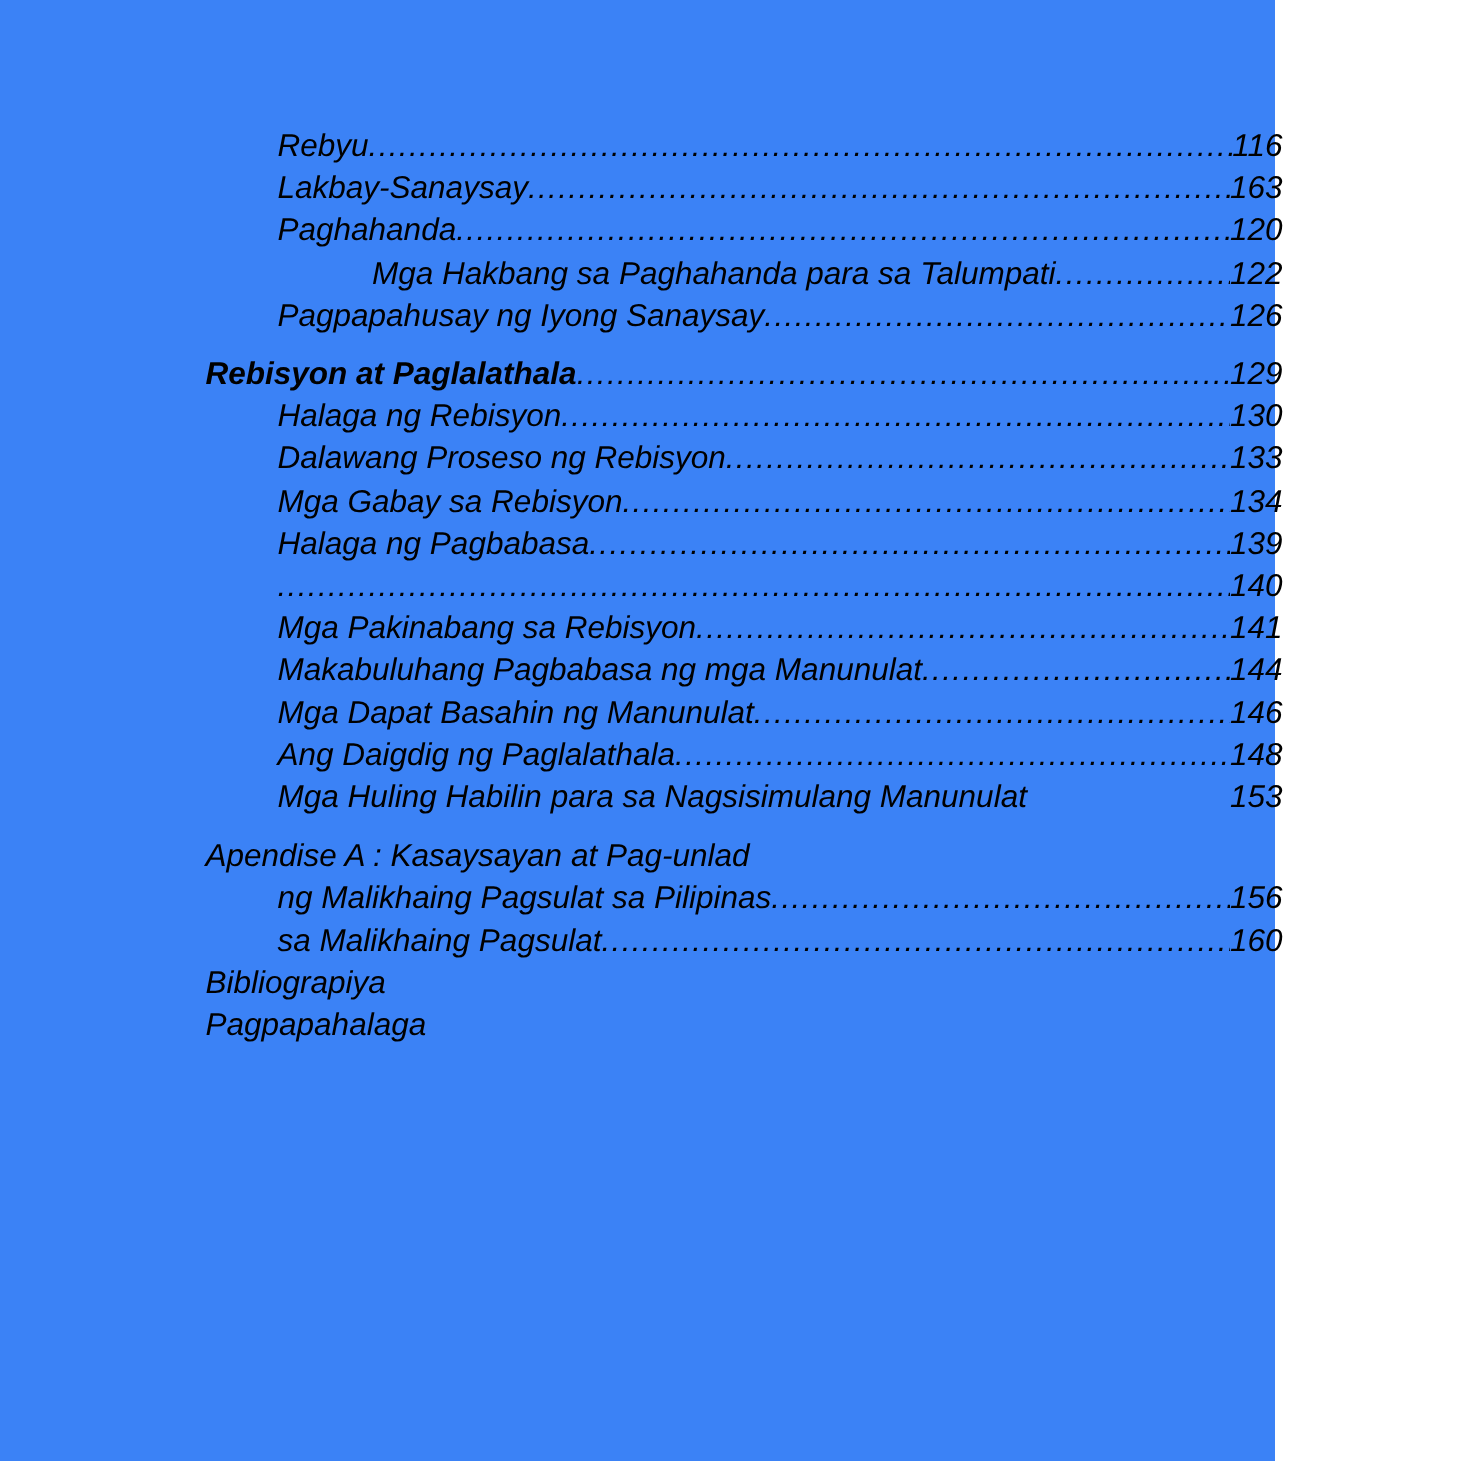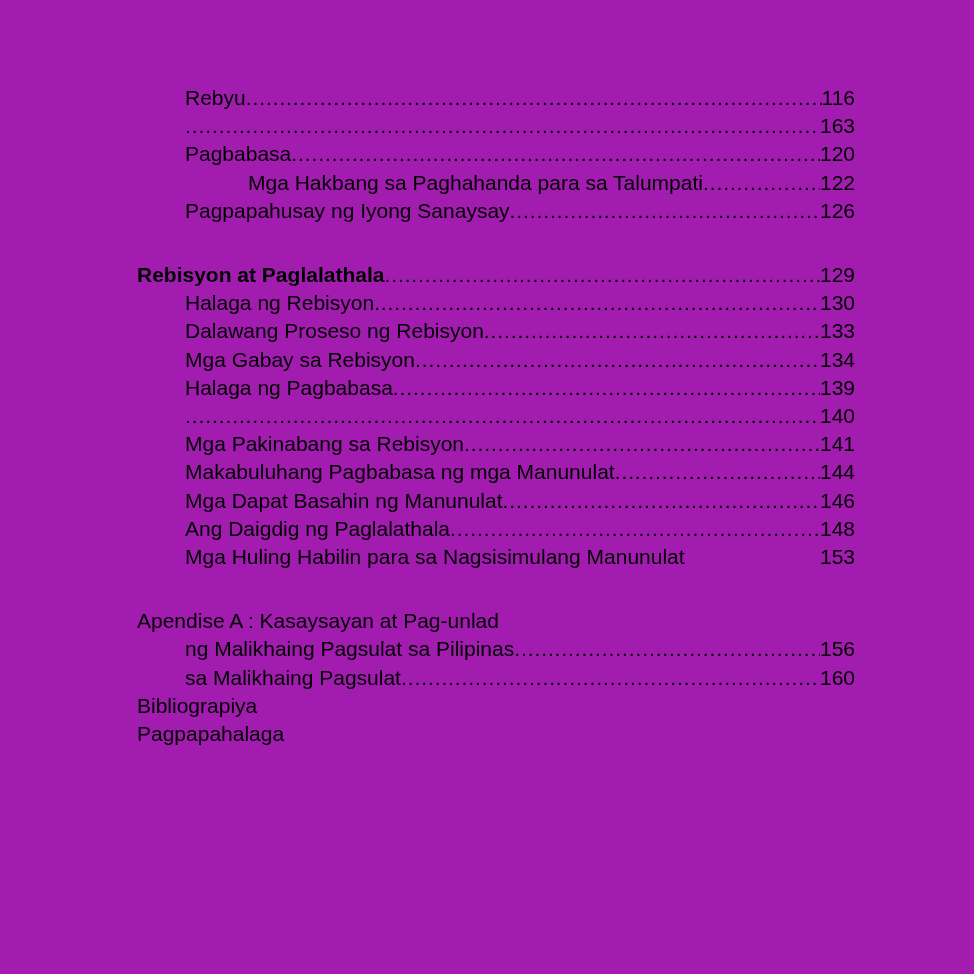--- a/index.html
+++ b/index.html
@@ -11,36 +11,37 @@
     width: 974px;
     height: 974px;
     position: relative;
     font-family: "Liberation Sans", sans-serif;
     color: #000000;
     overflow: hidden;
   }
   .page {
     position: absolute;
     left: 0; top: 0;
-    width: 974px; height: 974px;
-    background: #a21caf;
+    width: 850px; height: 974px;
+    background: #3b82f6;
+    font-style: italic;
   }
   .toc {
     position: absolute;
     left: 137px;
     top: 84px;
     width: 718px;
     font-size: 21px;
     line-height: 28.2px;
   }
   .row {
     display: flex;
     align-items: stretch;
   }
-  .row.gap { margin-top: 36px; }
+  .row.gap { margin-top: 11px; }
   .lvl0 { padding-left: 0; }
   .lvl1 { padding-left: 48px; }
   .lvl2 { padding-left: 111px; }
   .title { white-space: nowrap; }
   .row.bold .title { font-weight: bold; }
   .leader {
     flex: 1;
     min-width: 0;
     overflow: hidden;
     white-space: nowrap;
@@ -62,25 +63,26 @@
 <body>
 
 <div class="page">
   <div class="toc">
       <div class="row lvl1">
         <span class="title">Rebyu</span>
         <span class="leader"></span>
         <span class="page-num">116</span>
       </div>
       <div class="row lvl1">
+        <span class="title">Lakbay-Sanaysay</span>
         <span class="leader"></span>
         <span class="page-num">163</span>
       </div>
       <div class="row lvl1">
-        <span class="title">Pagbabasa</span>
+        <span class="title">Paghahanda</span>
         <span class="leader"></span>
         <span class="page-num">120</span>
       </div>
       <div class="row lvl2">
         <span class="title">Mga Hakbang sa Paghahanda para sa Talumpati</span>
         <span class="leader"></span>
         <span class="page-num">122</span>
       </div>
       <div class="row lvl1">
         <span class="title">Pagpapahusay ng Iyong Sanaysay</span>

